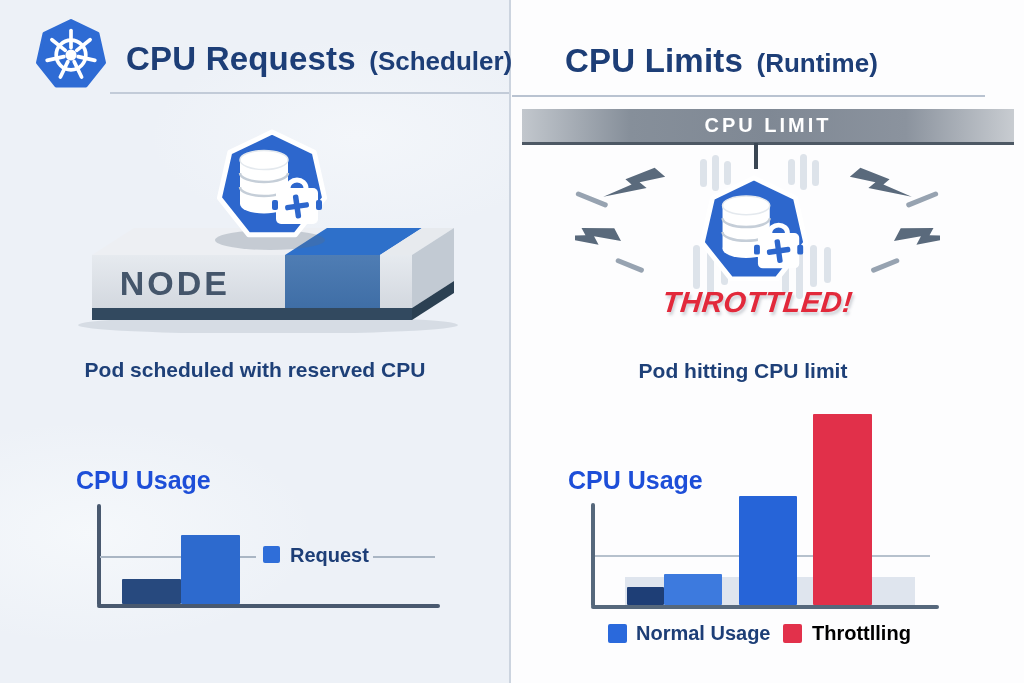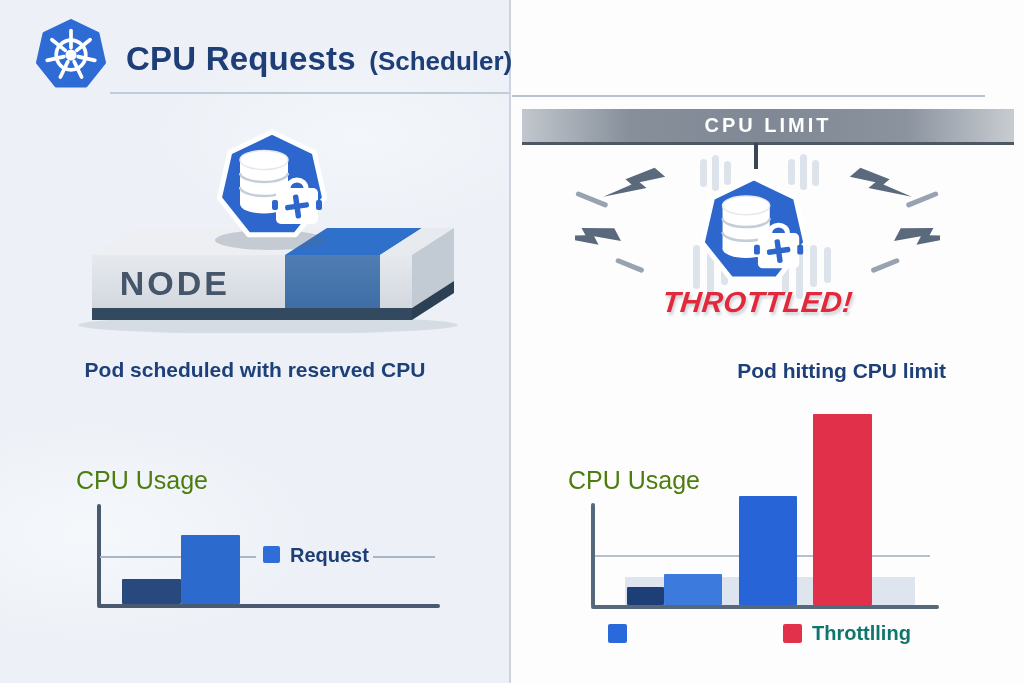--- a/index.html
+++ b/index.html
@@ -9,21 +9,21 @@
   .panel-left{left:0;top:0;width:510px;height:683px;
     background:radial-gradient(320px 160px at 18% 78%,#f5f8fb 0%,rgba(245,248,251,0) 70%),
                radial-gradient(300px 140px at 70% 20%,#f3f6fa 0%,rgba(243,246,250,0) 70%),#edf1f7;}
   .panel-right{left:510px;top:0;width:514px;height:683px;background:#fdfdfe;}
   .divider{left:509px;top:0;width:2px;height:683px;background:#ccd4df;}
   .navy{color:#1d3e77;}
   .h-title{font-size:33px;font-weight:800;letter-spacing:.2px;}
   .h-sub{font-size:26px;font-weight:700;}
   .underline{height:2px;background:#c2cbd8;}
   .caption{font-size:21px;font-weight:800;text-align:center;color:#1e4078;}
-  .chart-title{font-size:25px;font-weight:400;color:#4d7c0f;}
+  .chart-title{font-size:25px;font-weight:700;color:#1d4ed8;}
   .axis{background:#49596f;border-radius:2px;}
   .gridline{height:2px;background:#aab6c4;}
   .bar{position:absolute;bottom:0;border-radius:1px;}
   .legend-square{position:absolute;width:17px;height:17px;border-radius:2px;}
   .legend-text{font-size:20px;font-weight:800;}
   .node-label{font-size:34px;font-weight:800;color:#45566b;letter-spacing:3px;text-align:center;}
   .reserved-label{font-size:17px;font-weight:800;color:#fff;text-align:center;line-height:21px;}
   .limit-bar{background:linear-gradient(90deg,#c2c7cd 0%,#868f9a 22%,#7f8894 50%,#8b939e 78%,#c8ccd1 100%);
              border-bottom:3px solid #4d5864;}
   .limit-text{width:100%;text-align:center;color:#fff;font-size:20px;font-weight:800;
@@ -53,20 +53,24 @@
       <line x1="40.3" y1="52.2" x2="17.8" y2="57.3"></line>
       <line x1="42.2" y1="43.8" x2="24.2" y2="29.4"></line>
     </g>
   </svg>
   <div class="abs" style="left:126px;top:40px;white-space:nowrap;">
     <span class="h-title navy">CPU Requests</span>
     <span class="h-sub navy" style="margin-left:9px;">(Scheduler)</span>
   </div>
   <div class="abs underline" style="left:110px;top:92px;width:399px;"></div>
 
+  <div class="abs" style="left:565px;top:42px;white-space:nowrap;">
+    <span class="h-title navy">CPU Limits</span>
+    <span class="h-sub navy" style="margin-left:9px;">(Runtime)</span>
+  </div>
   <div class="abs underline" style="left:512px;top:95px;width:473px;background:#b9c3d1;"></div>
 
   <svg class="abs" style="left:58px;top:118px;" width="412" height="215" viewBox="0 0 412 215">
     <defs>
       <linearGradient id="gFrontGray" x1="0" y1="0" x2="0" y2="1">
         <stop offset="0" stop-color="#e6eaef"></stop>
           <stop offset="1" stop-color="#d3d8df"></stop>
       </linearGradient>
       <linearGradient id="gFrontBlue" x1="0" y1="0" x2="0" y2="1">
         <stop offset="0" stop-color="#4f7db4"></stop>
@@ -171,30 +175,31 @@
       <rect x="0" y="6" width="42" height="36" rx="5" fill="#fff"></rect>
       <rect x="-4" y="18" width="6" height="10" rx="2" fill="#2d67cd"></rect>
       <rect x="40" y="18" width="6" height="10" rx="2" fill="#2d67cd"></rect>
       <rect x="9" y="21.5" width="24" height="5.5" rx="2" fill="#2d67cd" transform="rotate(-8 21 24)"></rect>
       <rect x="18.2" y="12.5" width="5.5" height="24" rx="2" fill="#2d67cd" transform="rotate(-8 21 24)"></rect>
     </g>
   </svg>
 
   <div class="abs throttled" style="left:600px;top:286px;width:315px;">THROTTLED!</div>
 
-  <div class="abs caption" style="left:596px;top:359px;width:350px;text-align:right;">Pod hitting CPU limit</div>
+  <div class="abs caption" style="left:568px;top:359px;width:350px;">Pod hitting CPU limit</div>
 
   <div class="abs chart-title" style="left:568px;top:466px;">CPU Usage</div>
   <div class="abs" style="left:591px;top:505px;width:346px;height:100px;overflow:visible;">
     <div class="abs" style="left:34px;bottom:0;width:290px;height:28px;background:#dfe5ee;"></div>
     <div class="abs gridline" style="left: 3px; width: 336px; background: rgb(182, 193, 205); bottom: 48px;"></div>
     <div class="abs axis" style="left:0;top:-2px;width:3.5px;height:104px;background:#56687c;"></div>
     <div class="abs axis" style="left:0;top:100px;width:348px;height:3.5px;background:#56687c;"></div>
     <div class="bar" style="left: 36px; width: 37px; height: 18px; background: rgb(30, 62, 118);"></div>
     <div class="bar" style="left: 73px; width: 58px; height: 31px; background: rgb(61, 122, 222);"></div>
     <div class="bar" style="left: 148px; width: 58px; height: 109px; background: rgb(38, 100, 216);"></div>
     <div class="bar" style="left: 222px; width: 59px; height: 191px; background: rgb(225, 48, 74);"></div>
   </div>
   <div class="legend-square abs" style="left:608px;top:624px;width:19px;height:19px;background:#2a69dc;"></div>
+  <div class="abs legend-text navy" style="left:636px;top:622px;">Normal Usage</div>
   <div class="legend-square abs" style="left:783px;top:624px;width:19px;height:19px;background:#e2314b;"></div>
-  <div class="abs legend-text" style="left:812px;top:622px;color:#0f766e;">Throttlling</div>
+  <div class="abs legend-text" style="left:812px;top:622px;color:#000000;">Throttlling</div>
 
 </div>
 
 </body></html>

